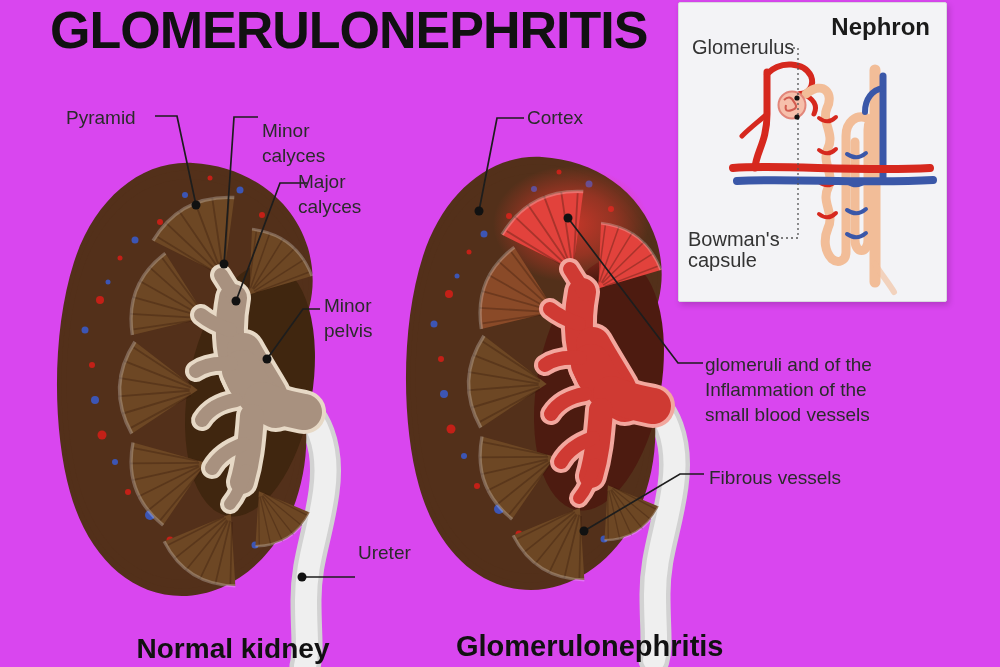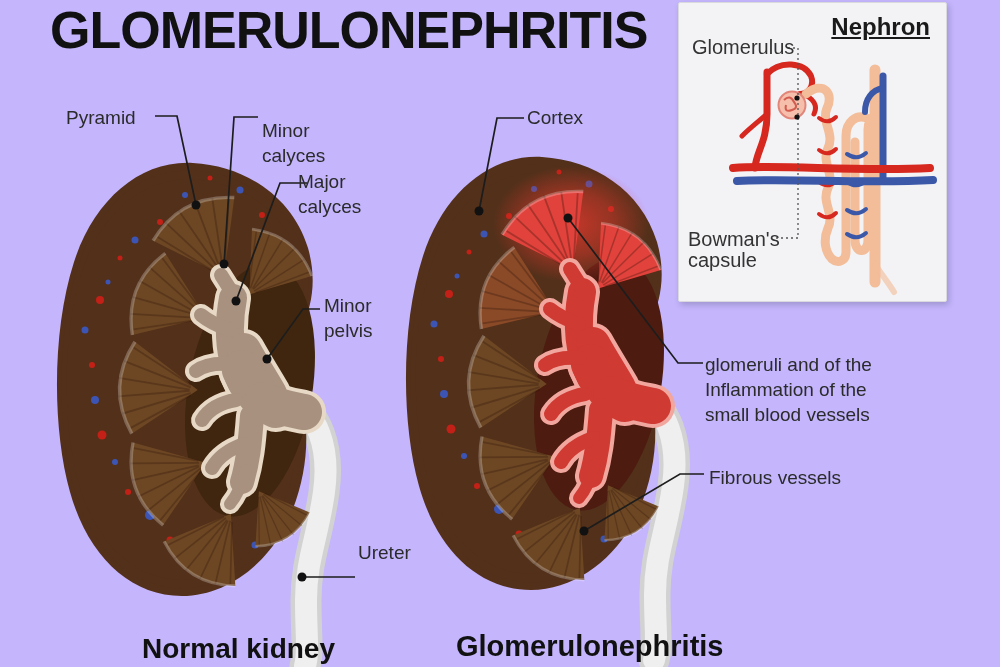--- a/index.html
+++ b/index.html
@@ -1,37 +1,37 @@
 <!DOCTYPE html>
 <html><head>
 <meta charset="utf-8">
 <style>
   html,body{margin:0;padding:0;background:#fff;}
   .canvas{
-    position:relative;width:1000px;height:667px;background:#c4b5fd;overflow:hidden;
+    position:relative;width:1000px;height:667px;background:#d946ef;overflow:hidden;
     font-family:"Liberation Sans","DejaVu Sans",sans-serif;color:#262626;
   }
   .art{position:absolute;left:0;top:0;}
   .page-title{
     position:absolute;left:50px;top:0px;font-size:52px;font-weight:800;
     letter-spacing:-1px;color:#111;white-space:nowrap;
   }
   .lbl{position:absolute;font-size:19px;line-height:25px;color:#2b2b2b;white-space:nowrap;}
   .lbl span{display:block;}
-  .caption{position:absolute;font-weight:700;color:#111;text-align:right;white-space:nowrap;}
+  .caption{position:absolute;font-weight:700;color:#111;text-align:center;white-space:nowrap;}
   .caption.left{left:131px;top:633px;width:204px;font-size:28px;}
   .caption.right{left:456px;top:630px;width:258px;font-size:29px;}
   .inset{
     position:absolute;left:678px;top:2px;width:267px;height:298px;
     background:#f3f3f6;border:1px solid #d9d9de;border-radius:2px;
     box-shadow:2px 3px 6px rgba(0,0,0,0.18);
   }
   .inset-title{
     position:absolute;left:805px;top:13px;width:125px;text-align:right;
-    font-size:24px;font-weight:700;color:#1a1a1a;text-decoration:underline;
+    font-size:24px;font-weight:700;color:#1a1a1a;
   }
   .inset-lbl{position:absolute;font-size:20px;line-height:21px;color:#333;white-space:nowrap;}
   .inset-lbl span{display:block;}
 </style>
 </head>
 <body>
 
 <div class="canvas">
 
   <svg class="art" width="1000" height="667" viewBox="0 0 1000 667">

